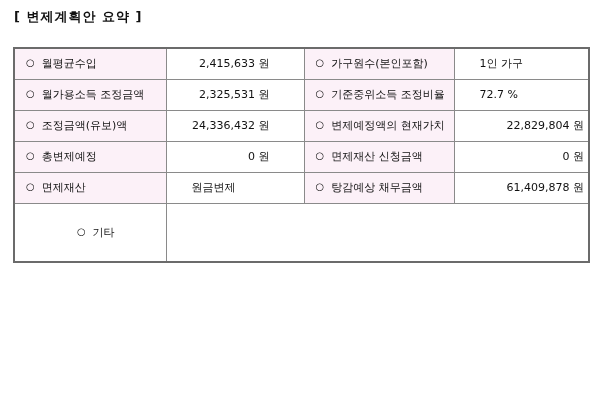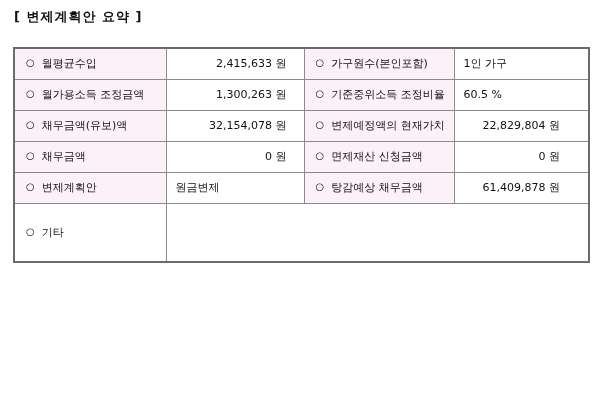--- a/index.html
+++ b/index.html
@@ -25,25 +25,25 @@
     position:absolute;left:13px;top:47px;width:575px;
     border-collapse:collapse;table-layout:fixed;
     border:2px solid var(--border-outer);
   }
   td{
     border:1px solid var(--border);
     font-size:11px;height:31px;vertical-align:middle;
     padding:0;overflow:hidden;white-space:nowrap;
   }
   td.lbl{background:var(--label-bg);padding-left:11px;}
-  td.lbl.plain{background:#ffffff;}
+  td.lbl.plain{background:#ffffff;text-align:center;}
   td.val{background:#ffffff;}
-  td.num{text-align:right;padding-right:17px;}
-  td.num4{text-align:right;padding-right:28px;}
-  td.txt{text-align:left;padding-left:9px;}
+  td.num{text-align:right;padding-right:34px;}
+  td.num4{text-align:right;padding-right:4px;}
+  td.txt{text-align:left;padding-left:25px;}
   tr.tall td{height:59px;}
   .bullet{
     display:inline-block;margin-right:7px;
     font-size:10px;position:relative;top:-1px;
   }
 </style>
 </head>
 <body>
 
 <div class="page">
@@ -61,45 +61,45 @@
 
       <tr>
         <td class="lbl"><span class="bullet">○</span><span>월평균수입</span></td>
         <td class="val num">2,415,633 원</td>
         <td class="lbl"><span class="bullet">○</span><span>가구원수(본인포함)</span></td>
         <td class="val txt">1인 가구</td>
       </tr>
 
       <tr>
         <td class="lbl"><span class="bullet">○</span><span>월가용소득 조정금액</span></td>
-        <td class="val num">1,300,263 원</td>
+        <td class="val num">2,325,531 원</td>
         <td class="lbl"><span class="bullet">○</span><span>기준중위소득 조정비율</span></td>
-        <td class="val txt">60.5 %</td>
+        <td class="val txt">72.7 %</td>
       </tr>
 
 
 
 
       <tr>
-        <td class="lbl"><span class="bullet">○</span><span>채무금액(유보)액</span></td>
-        <td class="val num">32,154,078 원</td>
+        <td class="lbl"><span class="bullet">○</span><span>조정금액(유보)액</span></td>
+        <td class="val num">24,336,432 원</td>
         <td class="lbl"><span class="bullet">○</span><span>변제예정액의 현재가치</span></td>
         <td class="val num4">22,829,804 원</td>
       </tr>
 
       <tr>
-        <td class="lbl"><span class="bullet">○</span><span>채무금액</span></td>
+        <td class="lbl"><span class="bullet">○</span><span>총변제예정</span></td>
         <td class="val num">0 원</td>
         <td class="lbl"><span class="bullet">○</span><span>면제재산 신청금액</span></td>
         <td class="val num4">0 원</td>
       </tr>
 
 
       <tr>
-        <td class="lbl"><span class="bullet">○</span><span>변제계획안</span></td>
+        <td class="lbl"><span class="bullet">○</span><span>면제재산</span></td>
         <td class="val txt">원금변제</td>
         <td class="lbl"><span class="bullet">○</span><span>탕감예상 채무금액</span></td>
         <td class="val num4">61,409,878 원</td>
       </tr>
 
       <tr class="tall">
         <td class="lbl plain"><span class="bullet">○</span><span>기타</span></td>
         <td class="val txt" colspan="3"></td>
       </tr>
 

